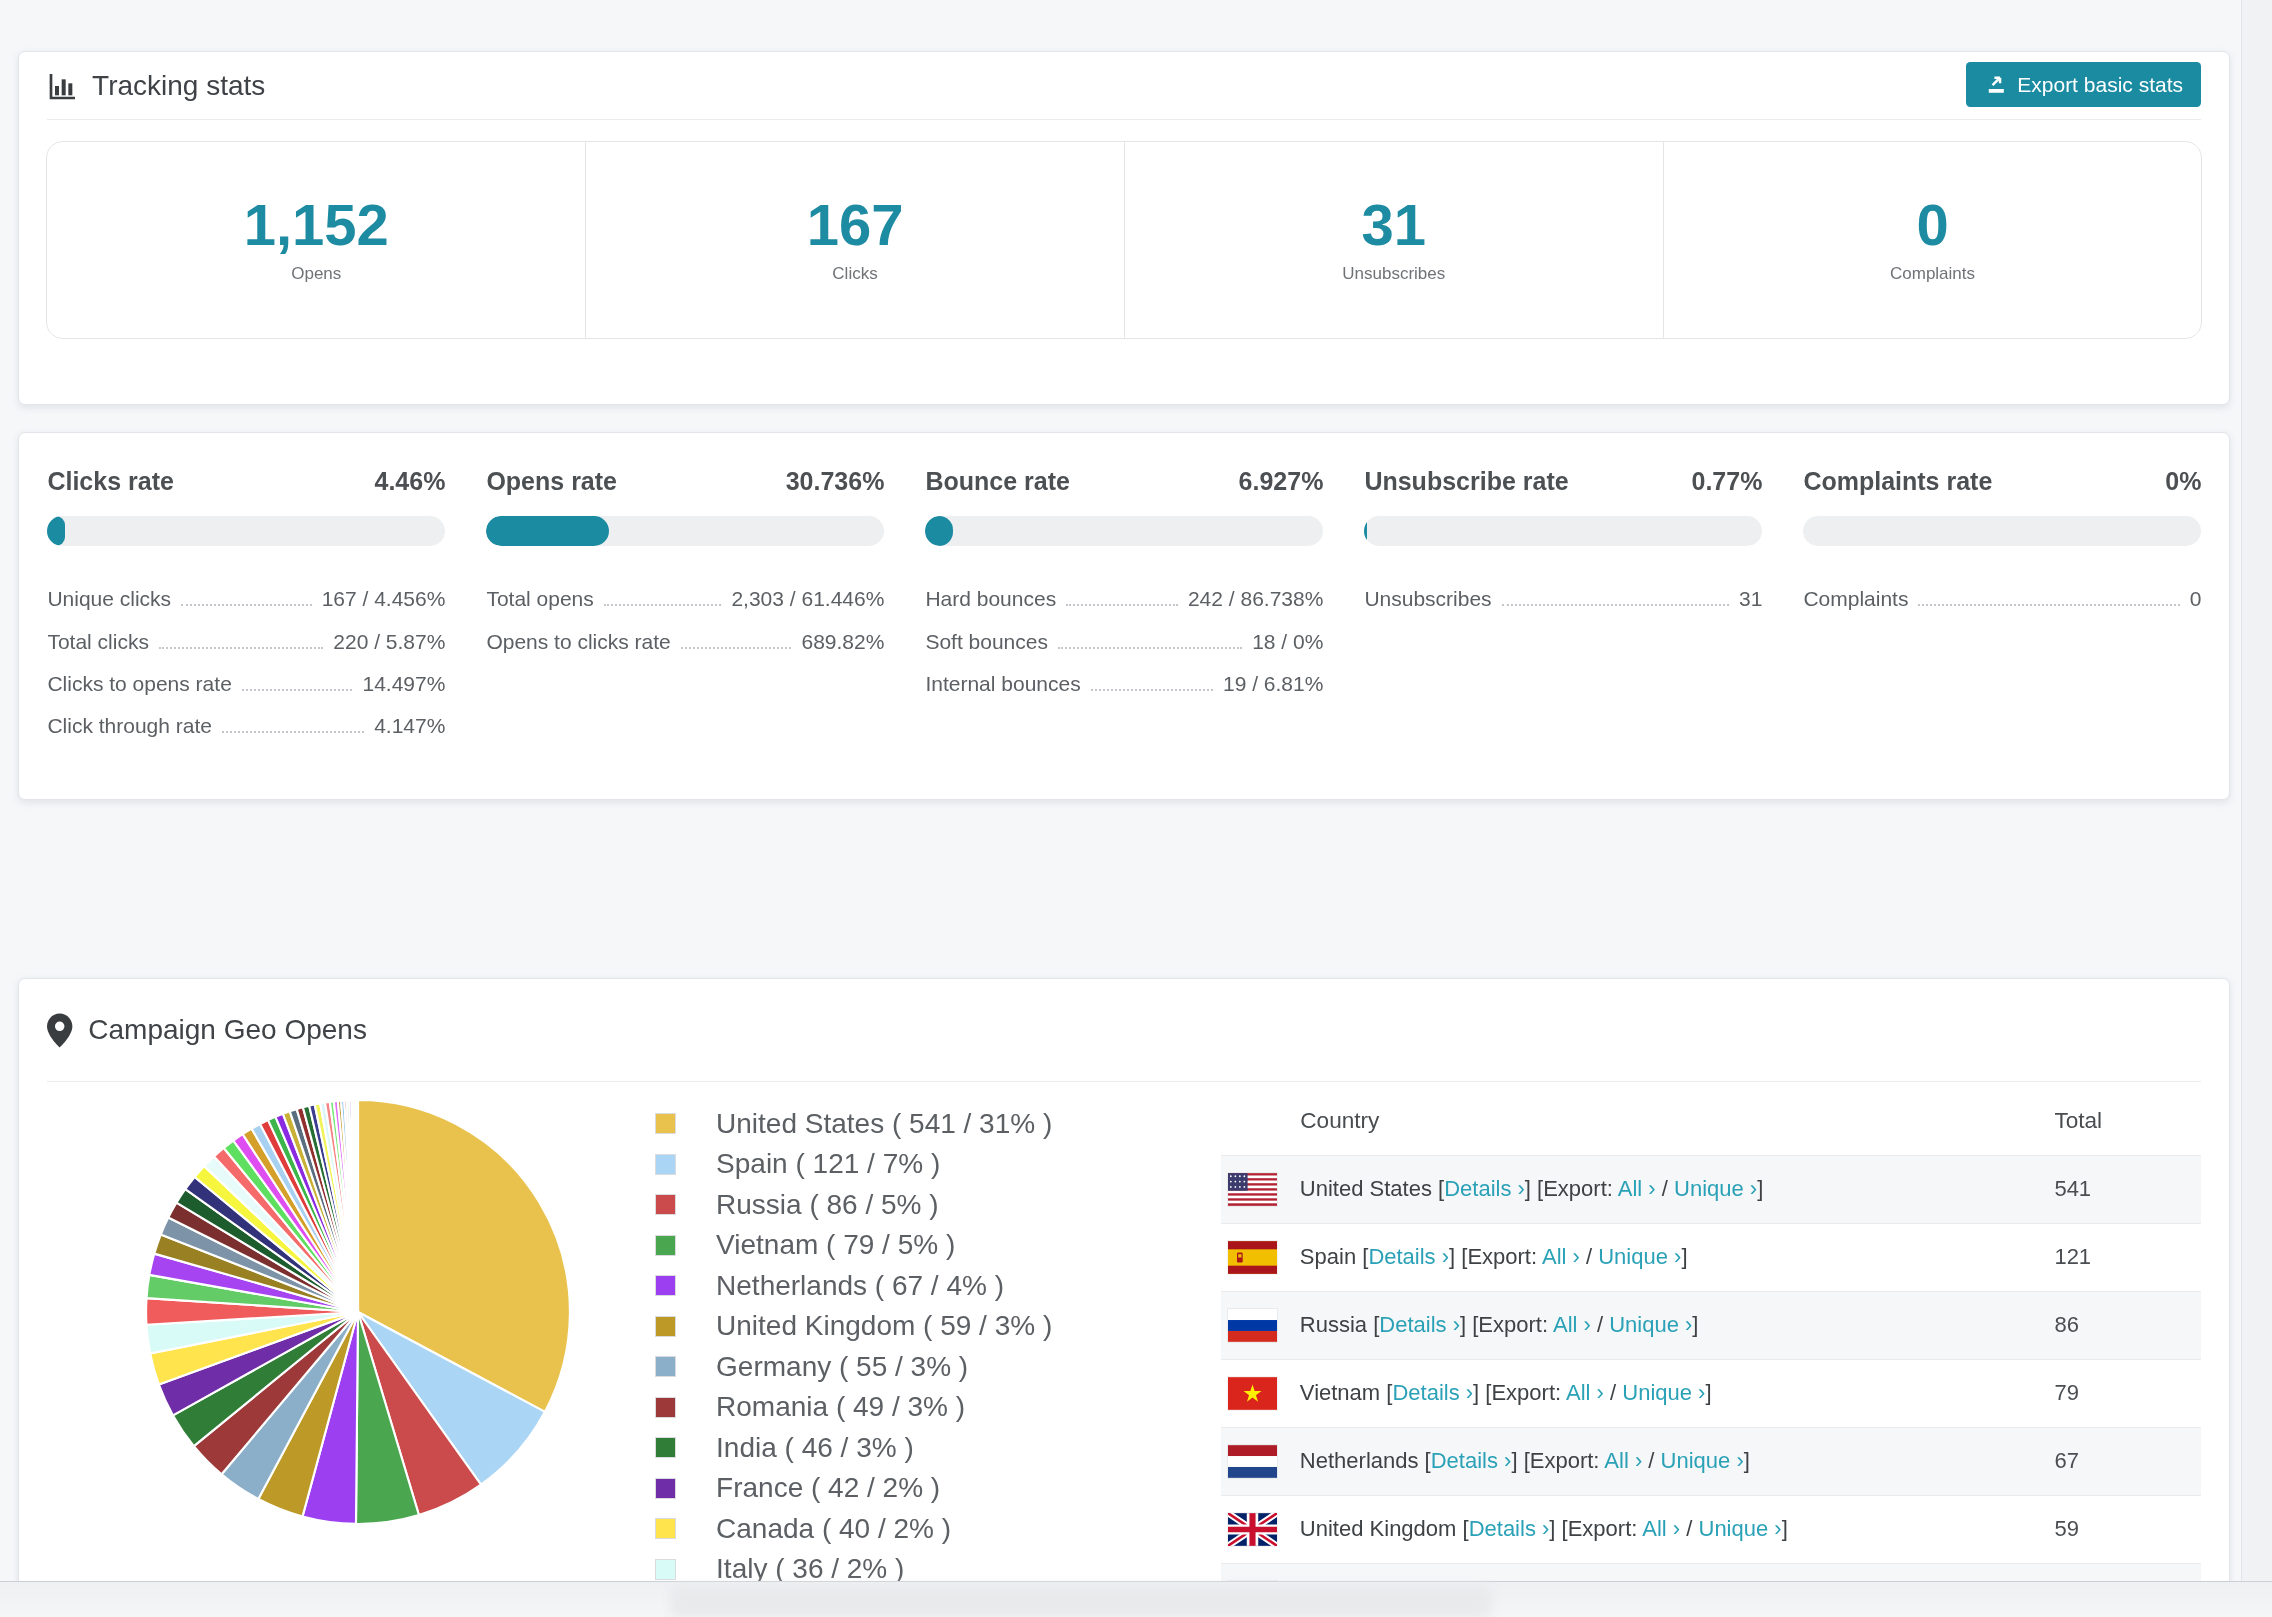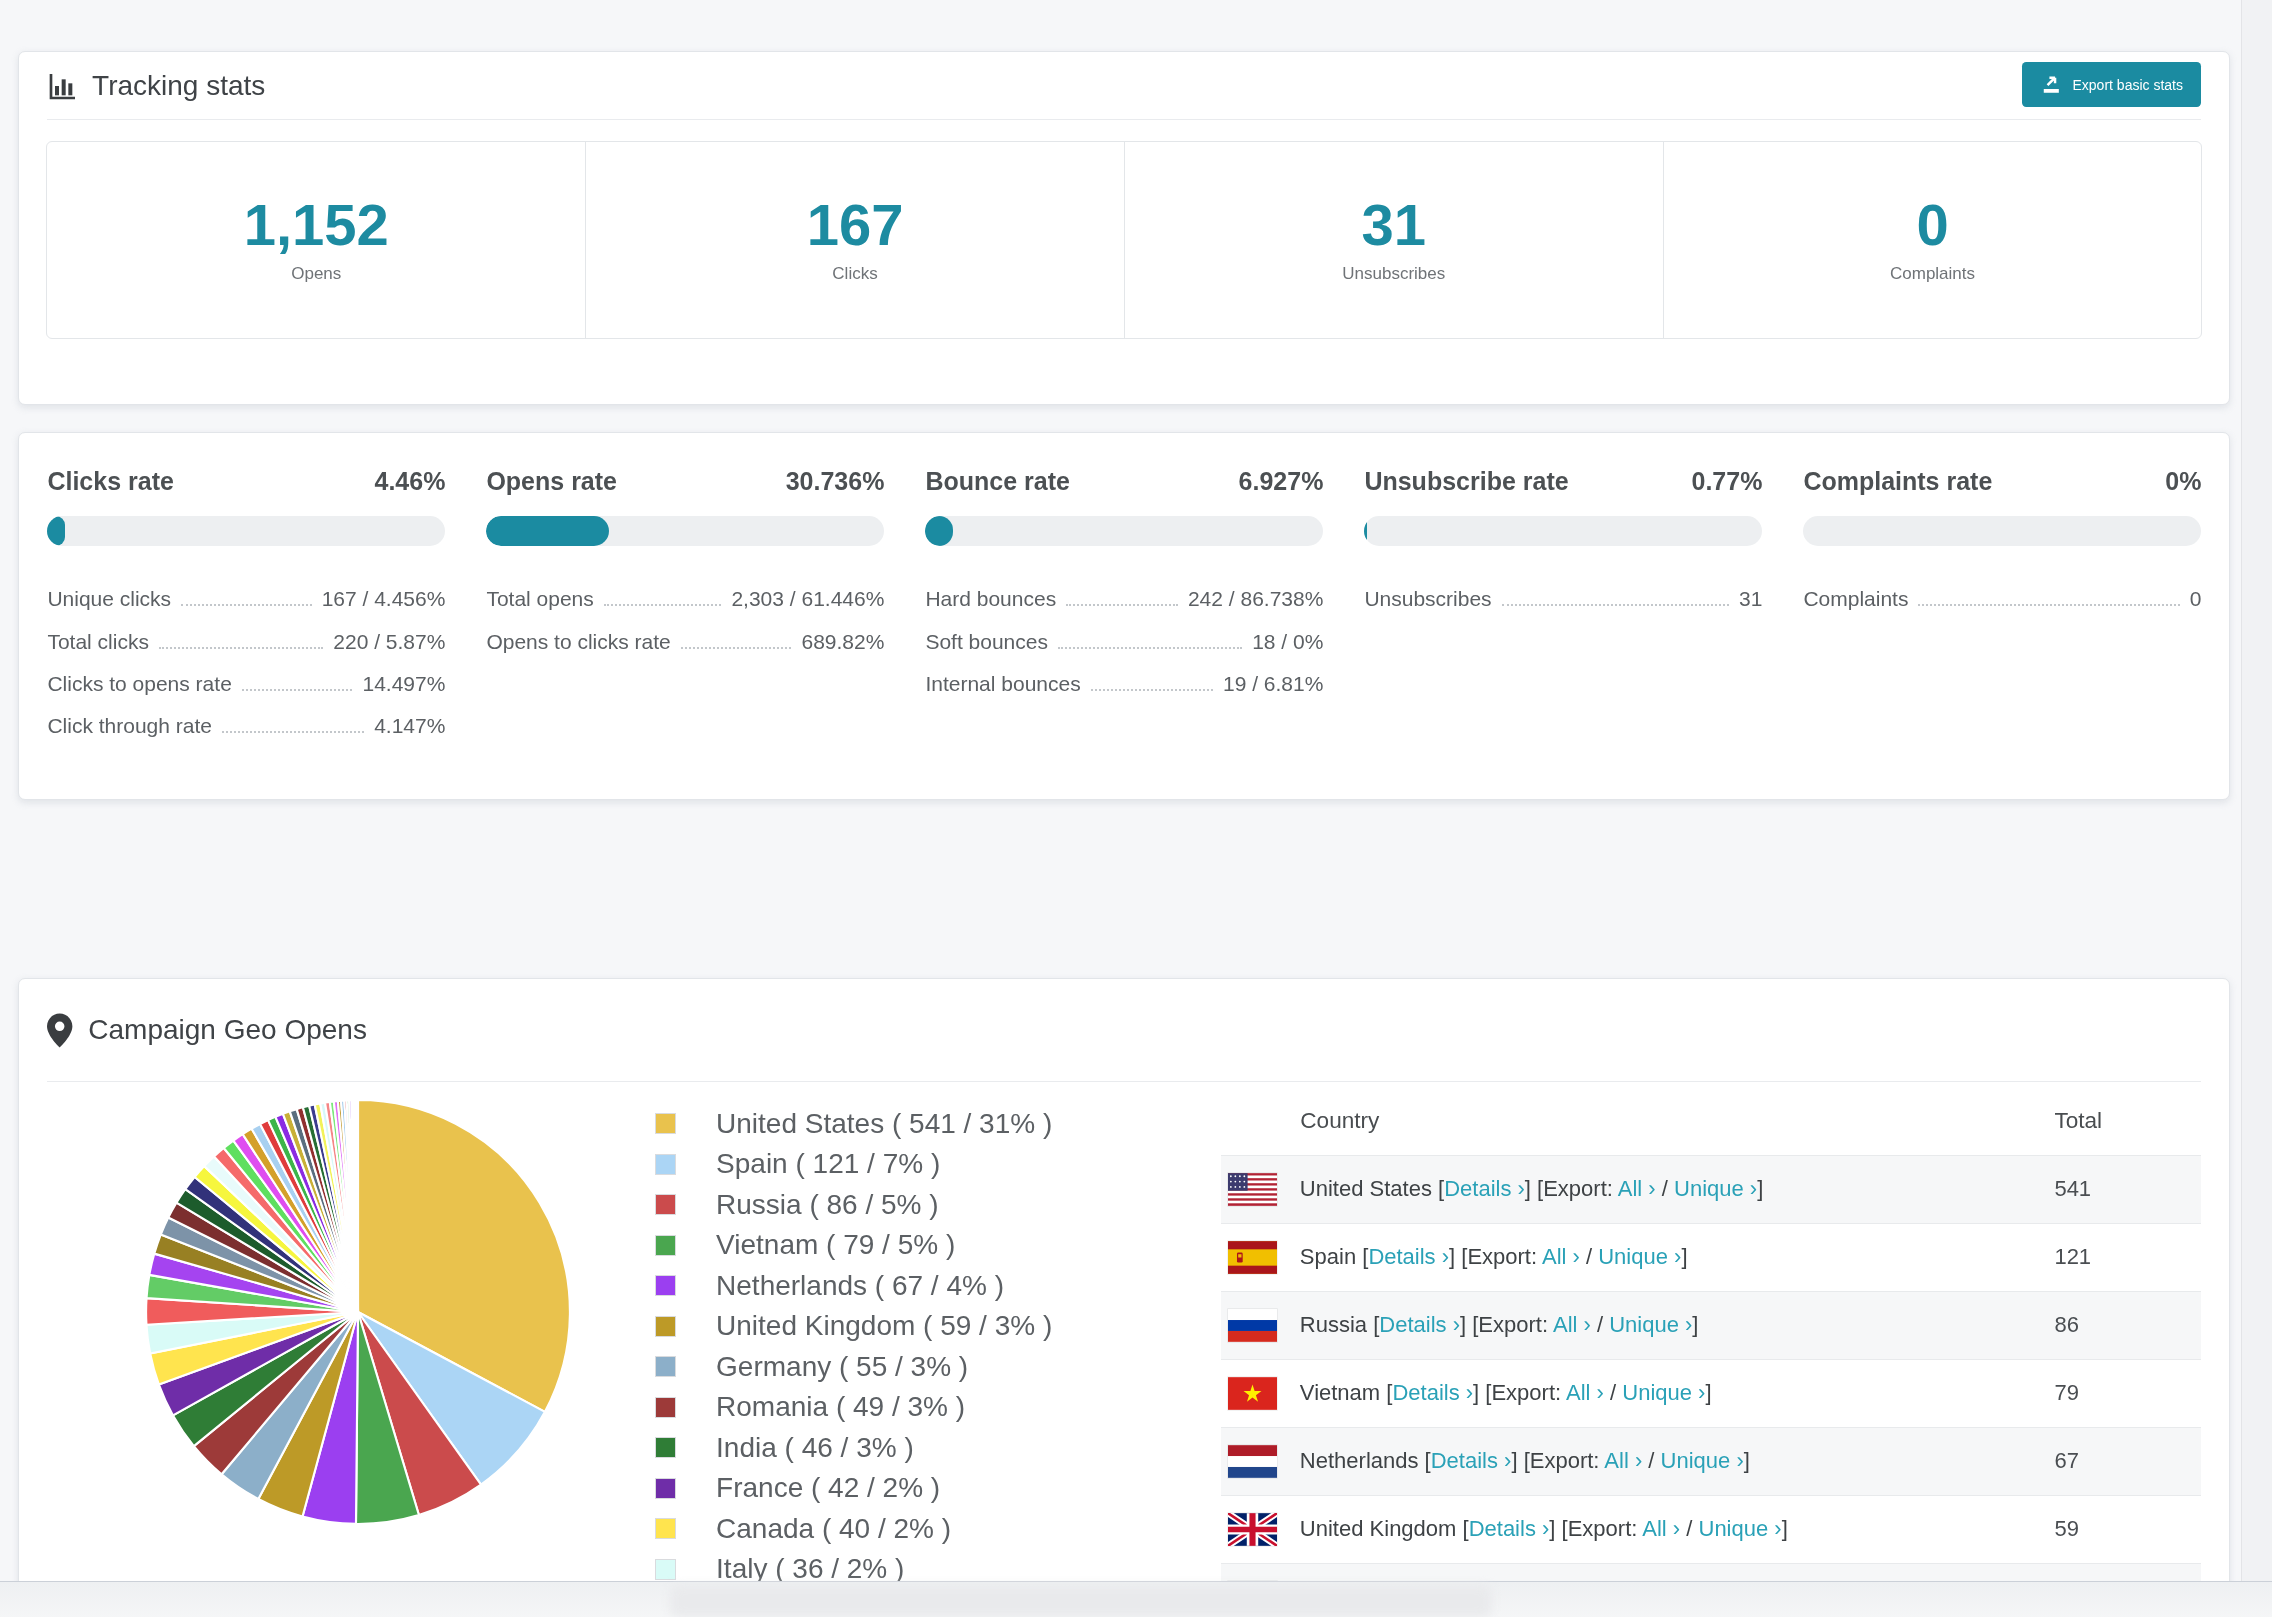--- a/index.html
+++ b/index.html
@@ -14,24 +14,24 @@
     border:1.4px solid #e2e5e9;border-radius:7px;
     box-shadow:0 2.8px 7px rgba(150,160,172,.22);}
   
   .card-tracking{top:51px;height:354px;}
   .card-head{height:68px;margin:0 28px;border-bottom:1.4px solid #e9ebee;
     display:flex;align-items:center;position:relative;}
   .card-head .head-icon{display:inline-flex;margin-right:12.7px;}
   .card-title{font-size:28px;font-weight:500;color:#3f4347;}
   .export-btn{position:absolute;right:0;top:10px;height:45px;
     background:#1b8ba1;color:#fff;border:none;border-radius:4.2px;
-    font-size:14px;font-family:inherit;display:flex;align-items:center;
+    font-size:21px;font-family:inherit;display:flex;align-items:center;
     gap:10px;padding:0 18.4px;cursor:pointer;}
   .stat-boxes{position:absolute;left:27px;right:27px;top:89px;height:198px;
-    border:1.4px solid #e3e6e9;border-radius:6px;display:flex;background:#fff;}
+    border:1.4px solid #e3e6e9;border-radius:17px;display:flex;background:#fff;}
   .stat-box{flex:1;display:flex;flex-direction:column;align-items:center;
     justify-content:center;border-left:1.4px solid #e3e6e9;}
   .stat-box:first-child{border-left:none;}
   .stat-value{font-size:58px;font-weight:700;color:#1d8ba1;line-height:1;}
   .stat-label{font-size:17px;color:#6f7377;margin-top:10px;}
   
   .card-rates{top:432px;padding:34px 28px 51px;}
   .rates-grid{display:grid;grid-template-columns:repeat(5,1fr);
     column-gap:41px;row-gap:8.5px;}
   .rate-head{display:flex;justify-content:space-between;align-items:baseline;}

